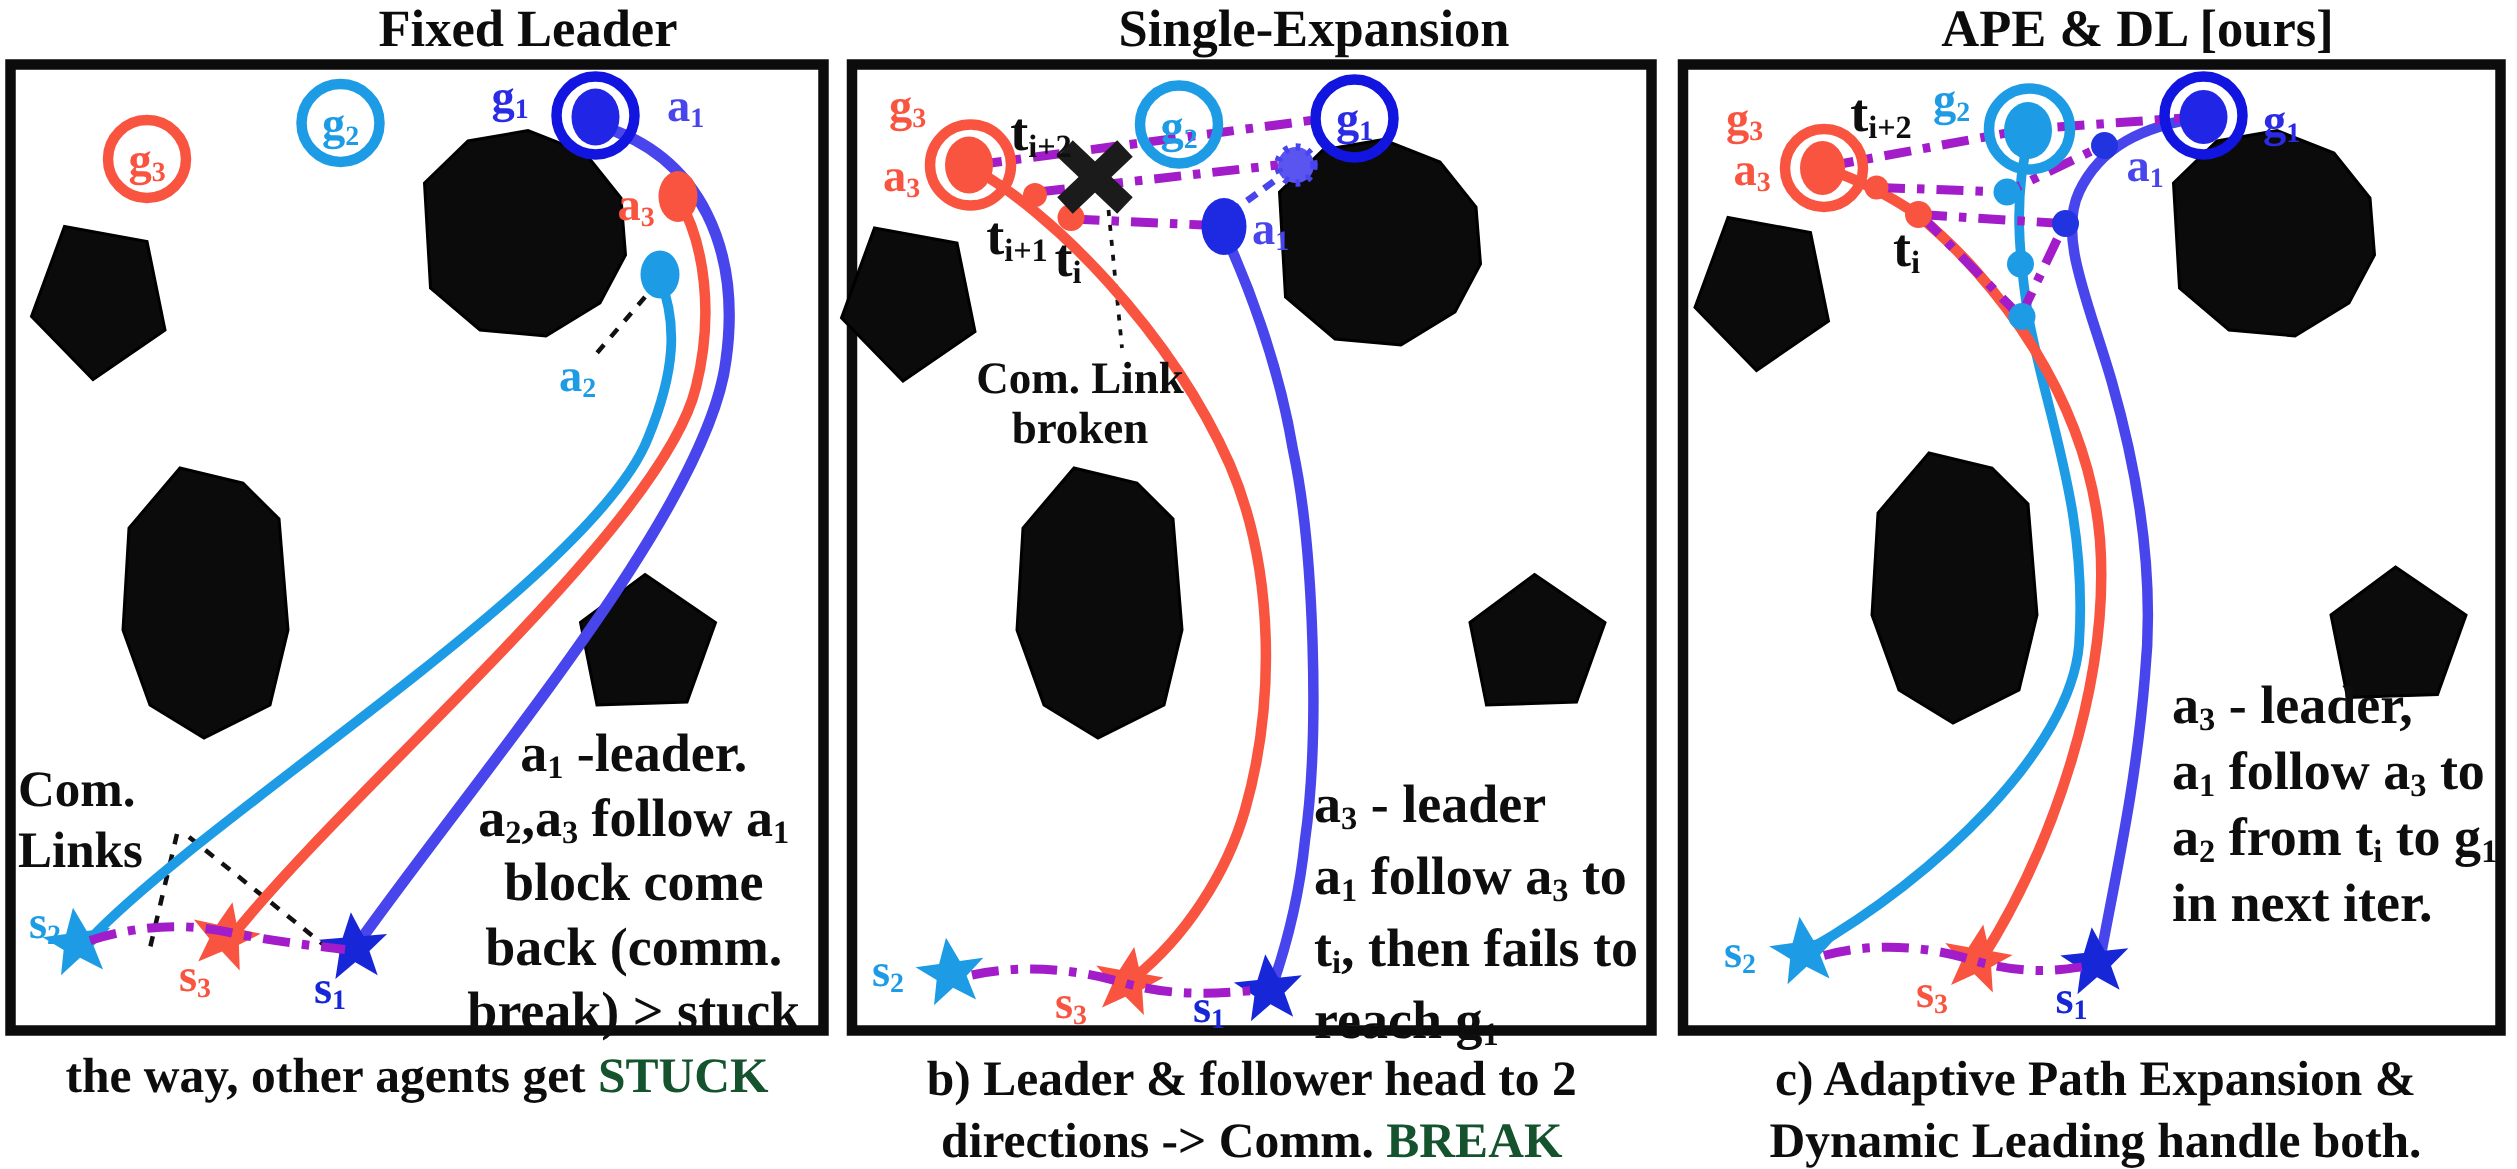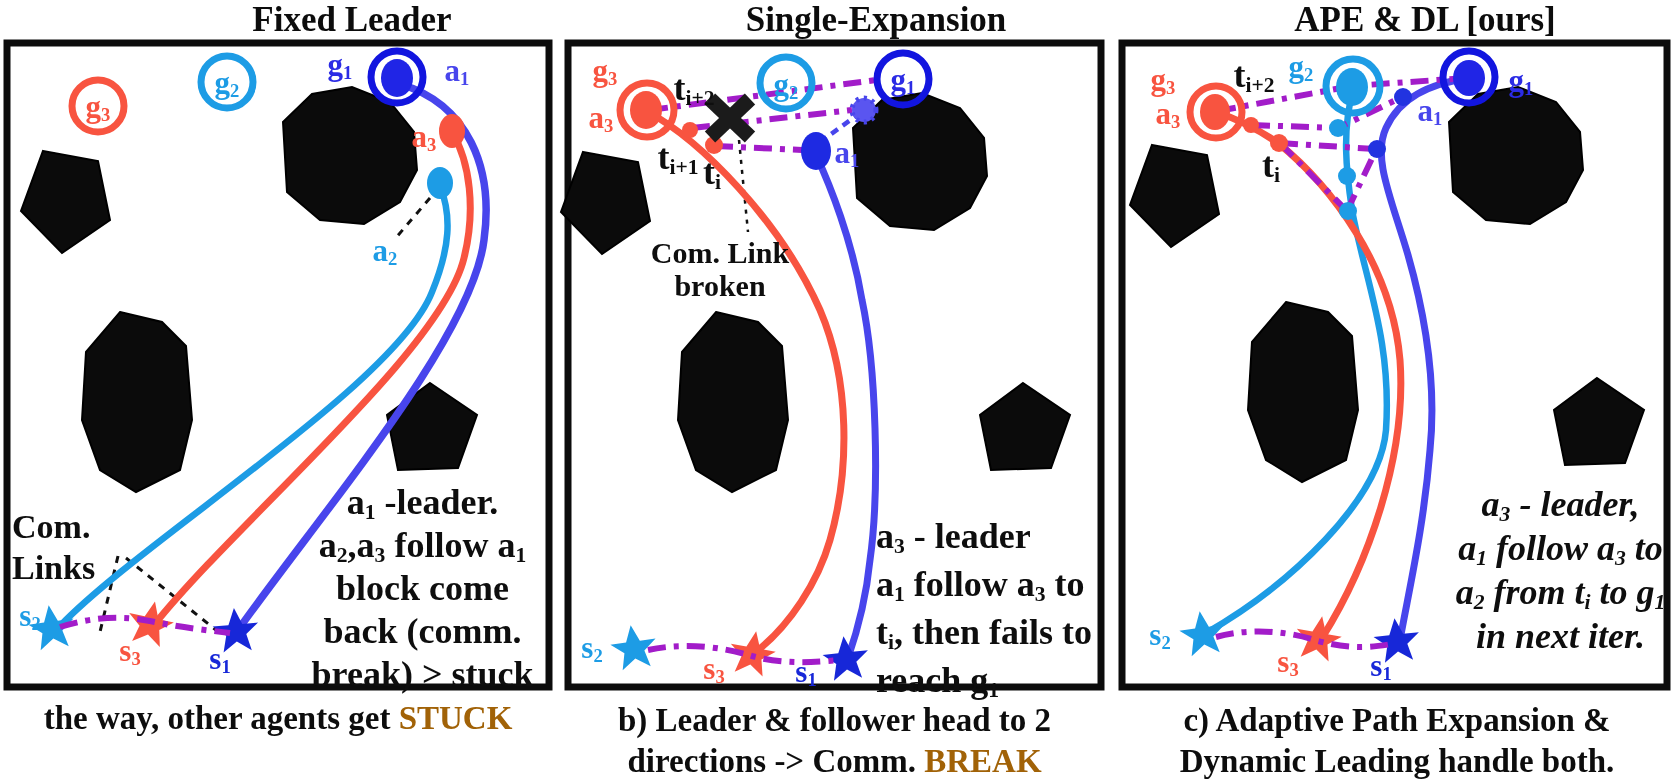--- a/index.html
+++ b/index.html
@@ -9,21 +9,21 @@
   .txt{position:absolute;white-space:nowrap;transform:translate(-50%,-50%);line-height:1;}
   .blk{position:absolute;}
   sub{font-size:0.6em;vertical-align:-0.22em;line-height:0;}
   .title{font-size:35px;color:#0c0c0c;margin-left:25px;}
   .lab{font-size:31px;}
   .tlab{font-size:36px;color:#0e0e0e;}
   .note{font-size:36px;color:#0e0e0e;}
   .cap{font-size:33px;color:#0d0d0d;text-align:center;line-height:41px;}
   .red{color:#F85440;} .lblue{color:#1D9CE5;} .dblue{color:#2B2BE5;}
   .vblue{color:#4845EC;} .sblue{color:#1727D8;} .blackt{color:#0e0e0e;}
-  .hl{color:#a16207;}
+  .hl{color:#14532d;}
 </style>
 </head>
 <body>
 
 <div id="fig">
 
 <svg id="bg" width="1678" height="779" viewBox="0 0 1678 779">
 
   <rect x="7" y="43" width="542" height="644" fill="#ffffff" stroke="#0c0c0c" stroke-width="7"></rect>
   <rect x="568" y="43" width="533" height="644" fill="#ffffff" stroke="#0c0c0c" stroke-width="7"></rect>
@@ -180,21 +180,21 @@
 <div class="txt lab red" style="left:1163px;top:79px;">g<sub>3</sub></div>
 <div class="txt lab red" style="left:1168px;top:113px;">a<sub>3</sub></div>
 <div class="txt tlab" style="left:1254px;top:75px;">t<sub>i+2</sub></div>
 <div class="txt lab lblue" style="left:1301px;top:66px;">g<sub>2</sub></div>
 <div class="txt lab dblue" style="left:1521px;top:80px;">g<sub>1</sub></div>
 <div class="txt lab vblue" style="left:1430px;top:110px;">a<sub>1</sub></div>
 <div class="txt tlab" style="left:1271px;top:165px;">t<sub>i</sub></div>
 <div class="txt lab lblue" style="left:1160px;top:634px;">s<sub>2</sub></div>
 <div class="txt lab red" style="left:1288px;top:661px;">s<sub>3</sub></div>
 <div class="txt lab sblue" style="left:1381px;top:665px;">s<sub>1</sub></div>
-<div class="blk note" style="left:1448px;top:482px;width:225px;text-align:center;line-height:44px;font-style:italic;">
+<div class="blk note" style="left:1448px;top:448px;width:225px;text-align:left;line-height:44px;">
   <div>a<sub>3</sub> - leader,</div>
   <div>a<sub>1</sub> follow a<sub>3</sub> to</div>
   <div>a<sub>2</sub> from t<sub>i</sub> to g<sub>1</sub></div>
   <div>in next iter.</div>
 </div>
 
 <div class="blk cap" style="left:0px;top:698px;width:556px;">
   <div><span>the way, other agents get </span><span class="hl">STUCK</span></div>
 </div>
 <div class="blk cap" style="left:562px;top:700px;width:545px;">

